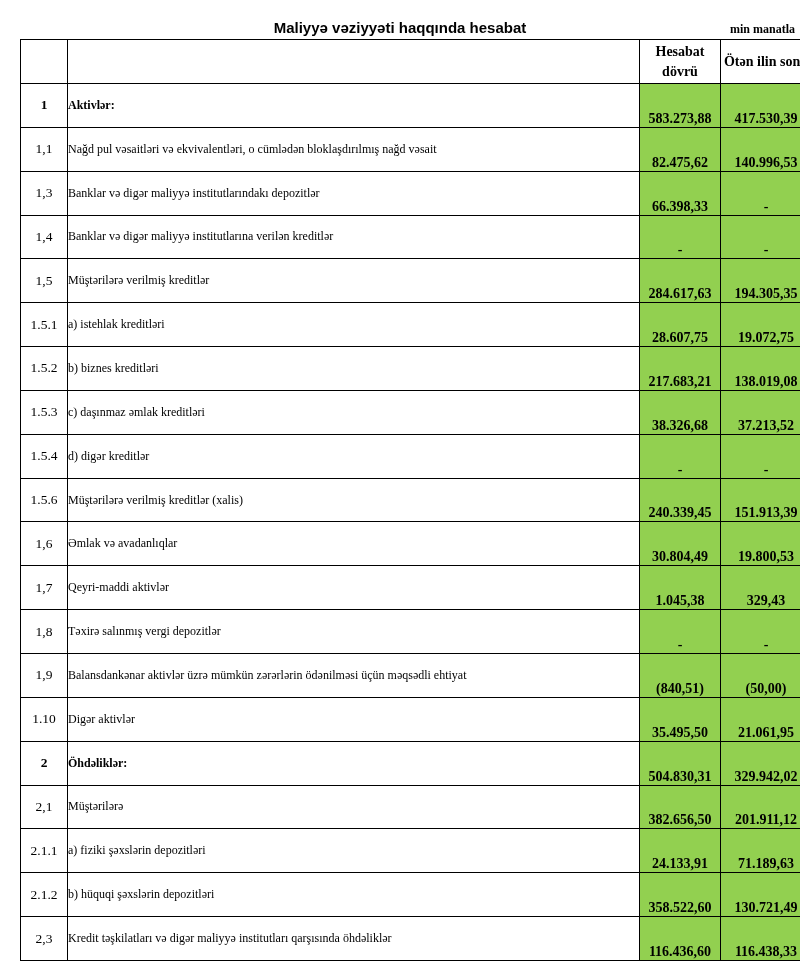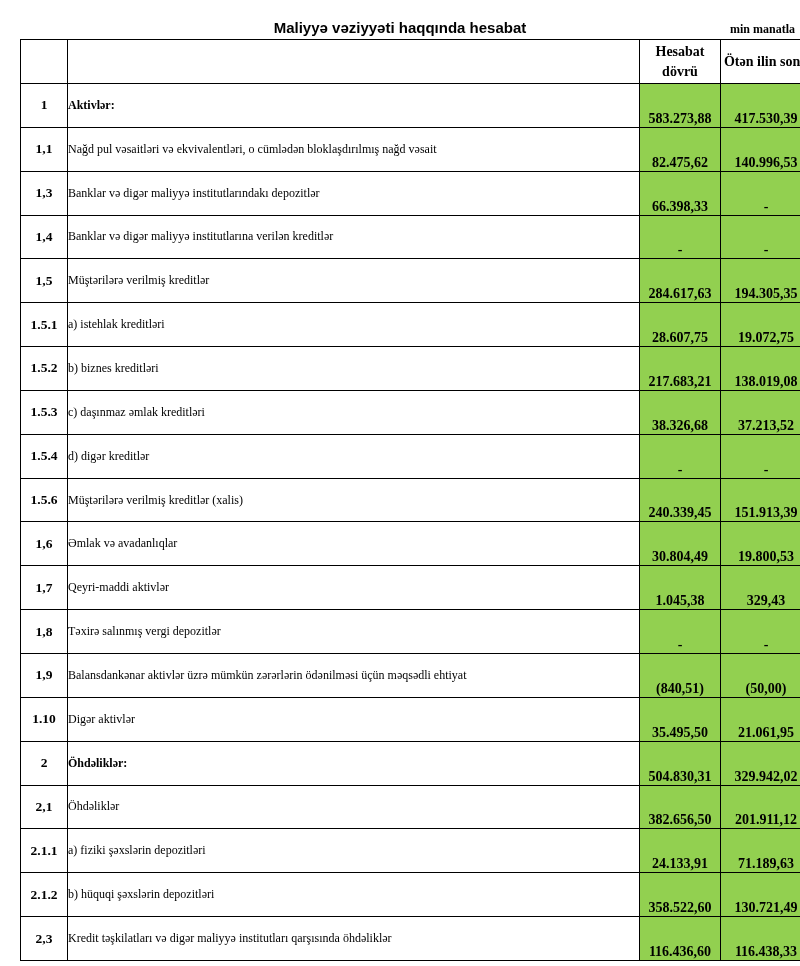--- a/index.html
+++ b/index.html
@@ -25,21 +25,21 @@
   }
   table.fin th, table.fin td {
     border:1px solid var(--border-color); padding:0; overflow:hidden;
   }
   thead tr { height:44px; }
   th.value-head {
     font-size:14px; font-weight:700; text-align:center; vertical-align:middle;
     line-height:20px; padding:0 4px; background:#fff;
   }
   th.corner { background:#fff; }
-  td.col-num  { text-align:center; vertical-align:middle; font-size:13.5px; font-weight:700; }
+  td.col-num  { text-align:center; vertical-align:middle; font-size:13.5px; font-weight:400; }
   td.col-label{ text-align:left; vertical-align:middle; font-size:12px; font-weight:400; padding:2px 6px 2px 9px; }
   td.col-value{
     background:var(--cell-green);
     text-align:center; vertical-align:bottom;
     font-size:14px; font-weight:700; padding-bottom:5px;
   }
   tr.section-row td.col-num, tr.section-row td.col-label { font-weight:700; }
 </style>
 </head>
 <body>
@@ -157,21 +157,21 @@
           <td class="col-value">21.061,95</td>
         </tr>
         <tr class="section-row">
           <td class="col-num">2</td>
           <td class="col-label">Öhdəliklər:</td>
           <td class="col-value">504.830,31</td>
           <td class="col-value">329.942,02</td>
         </tr>
         <tr>
           <td class="col-num">2,1</td>
-          <td class="col-label">Öhdəliklər</td>
+          <td class="col-label">Müştərilərə</td>
           <td class="col-value">382.656,50</td>
           <td class="col-value">201.911,12</td>
         </tr>
         <tr>
           <td class="col-num">2.1.1</td>
           <td class="col-label">a) fiziki şəxslərin depozitləri</td>
           <td class="col-value">24.133,91</td>
           <td class="col-value">71.189,63</td>
         </tr>
         <tr>

